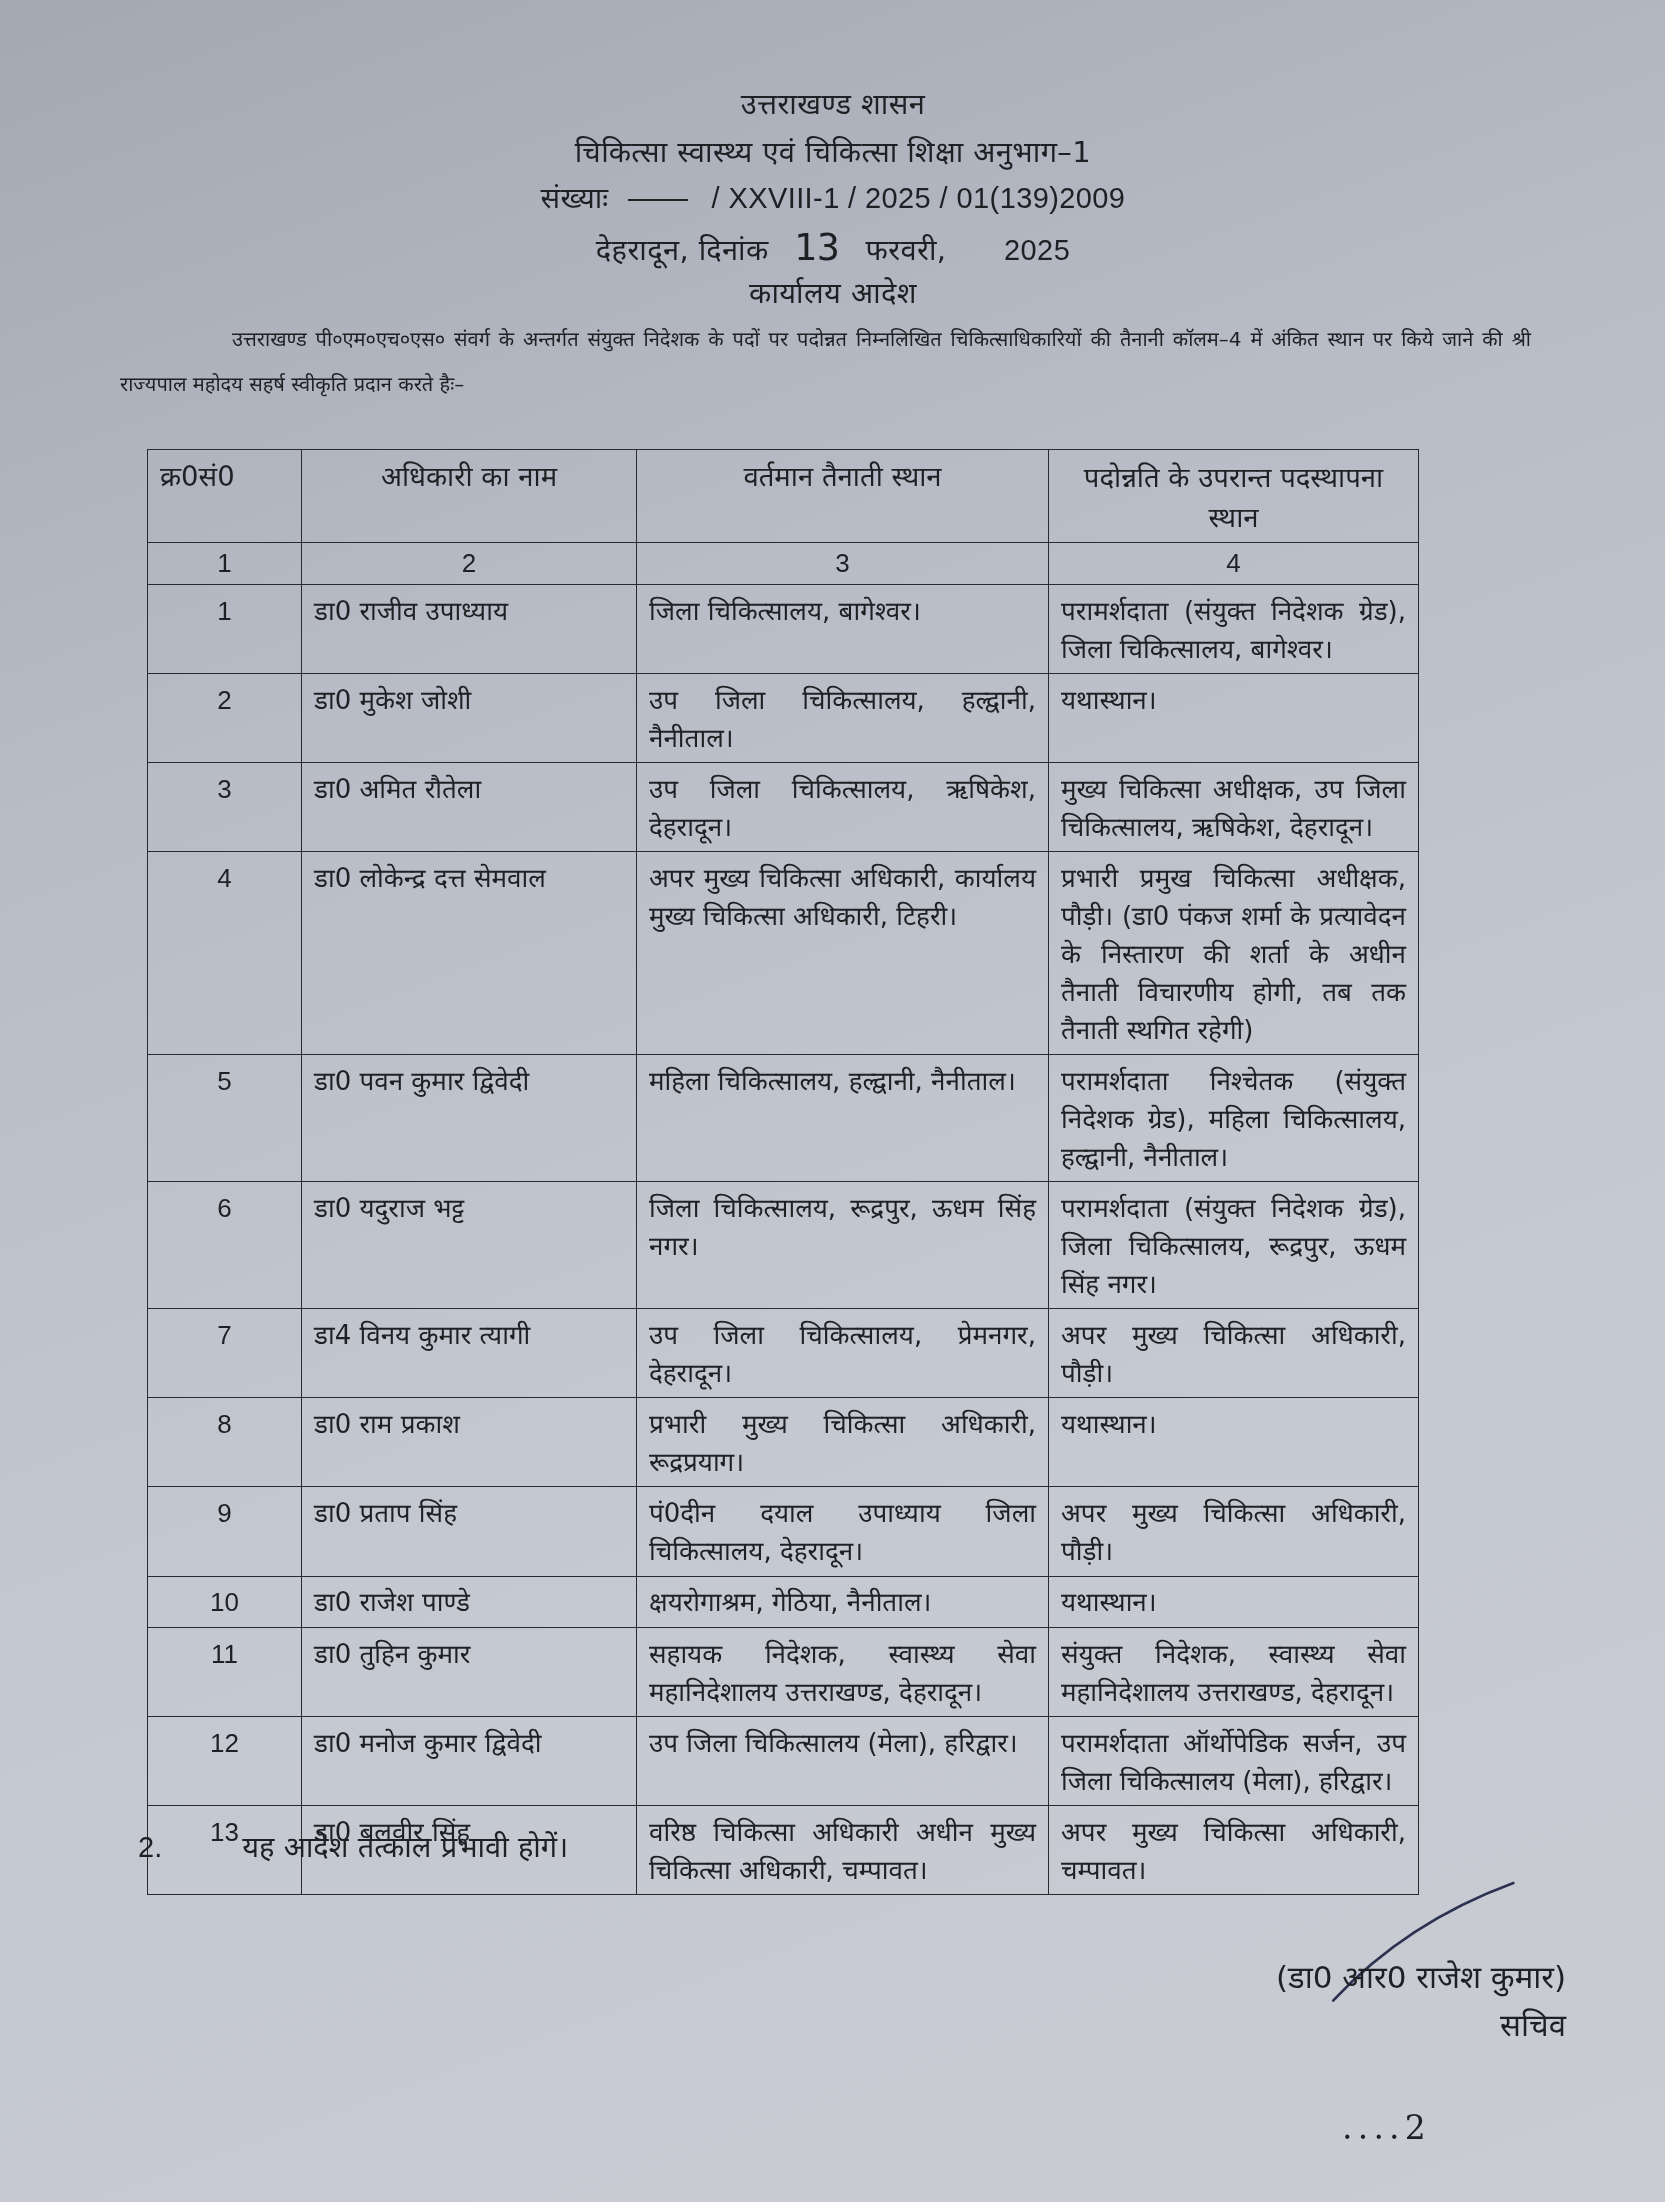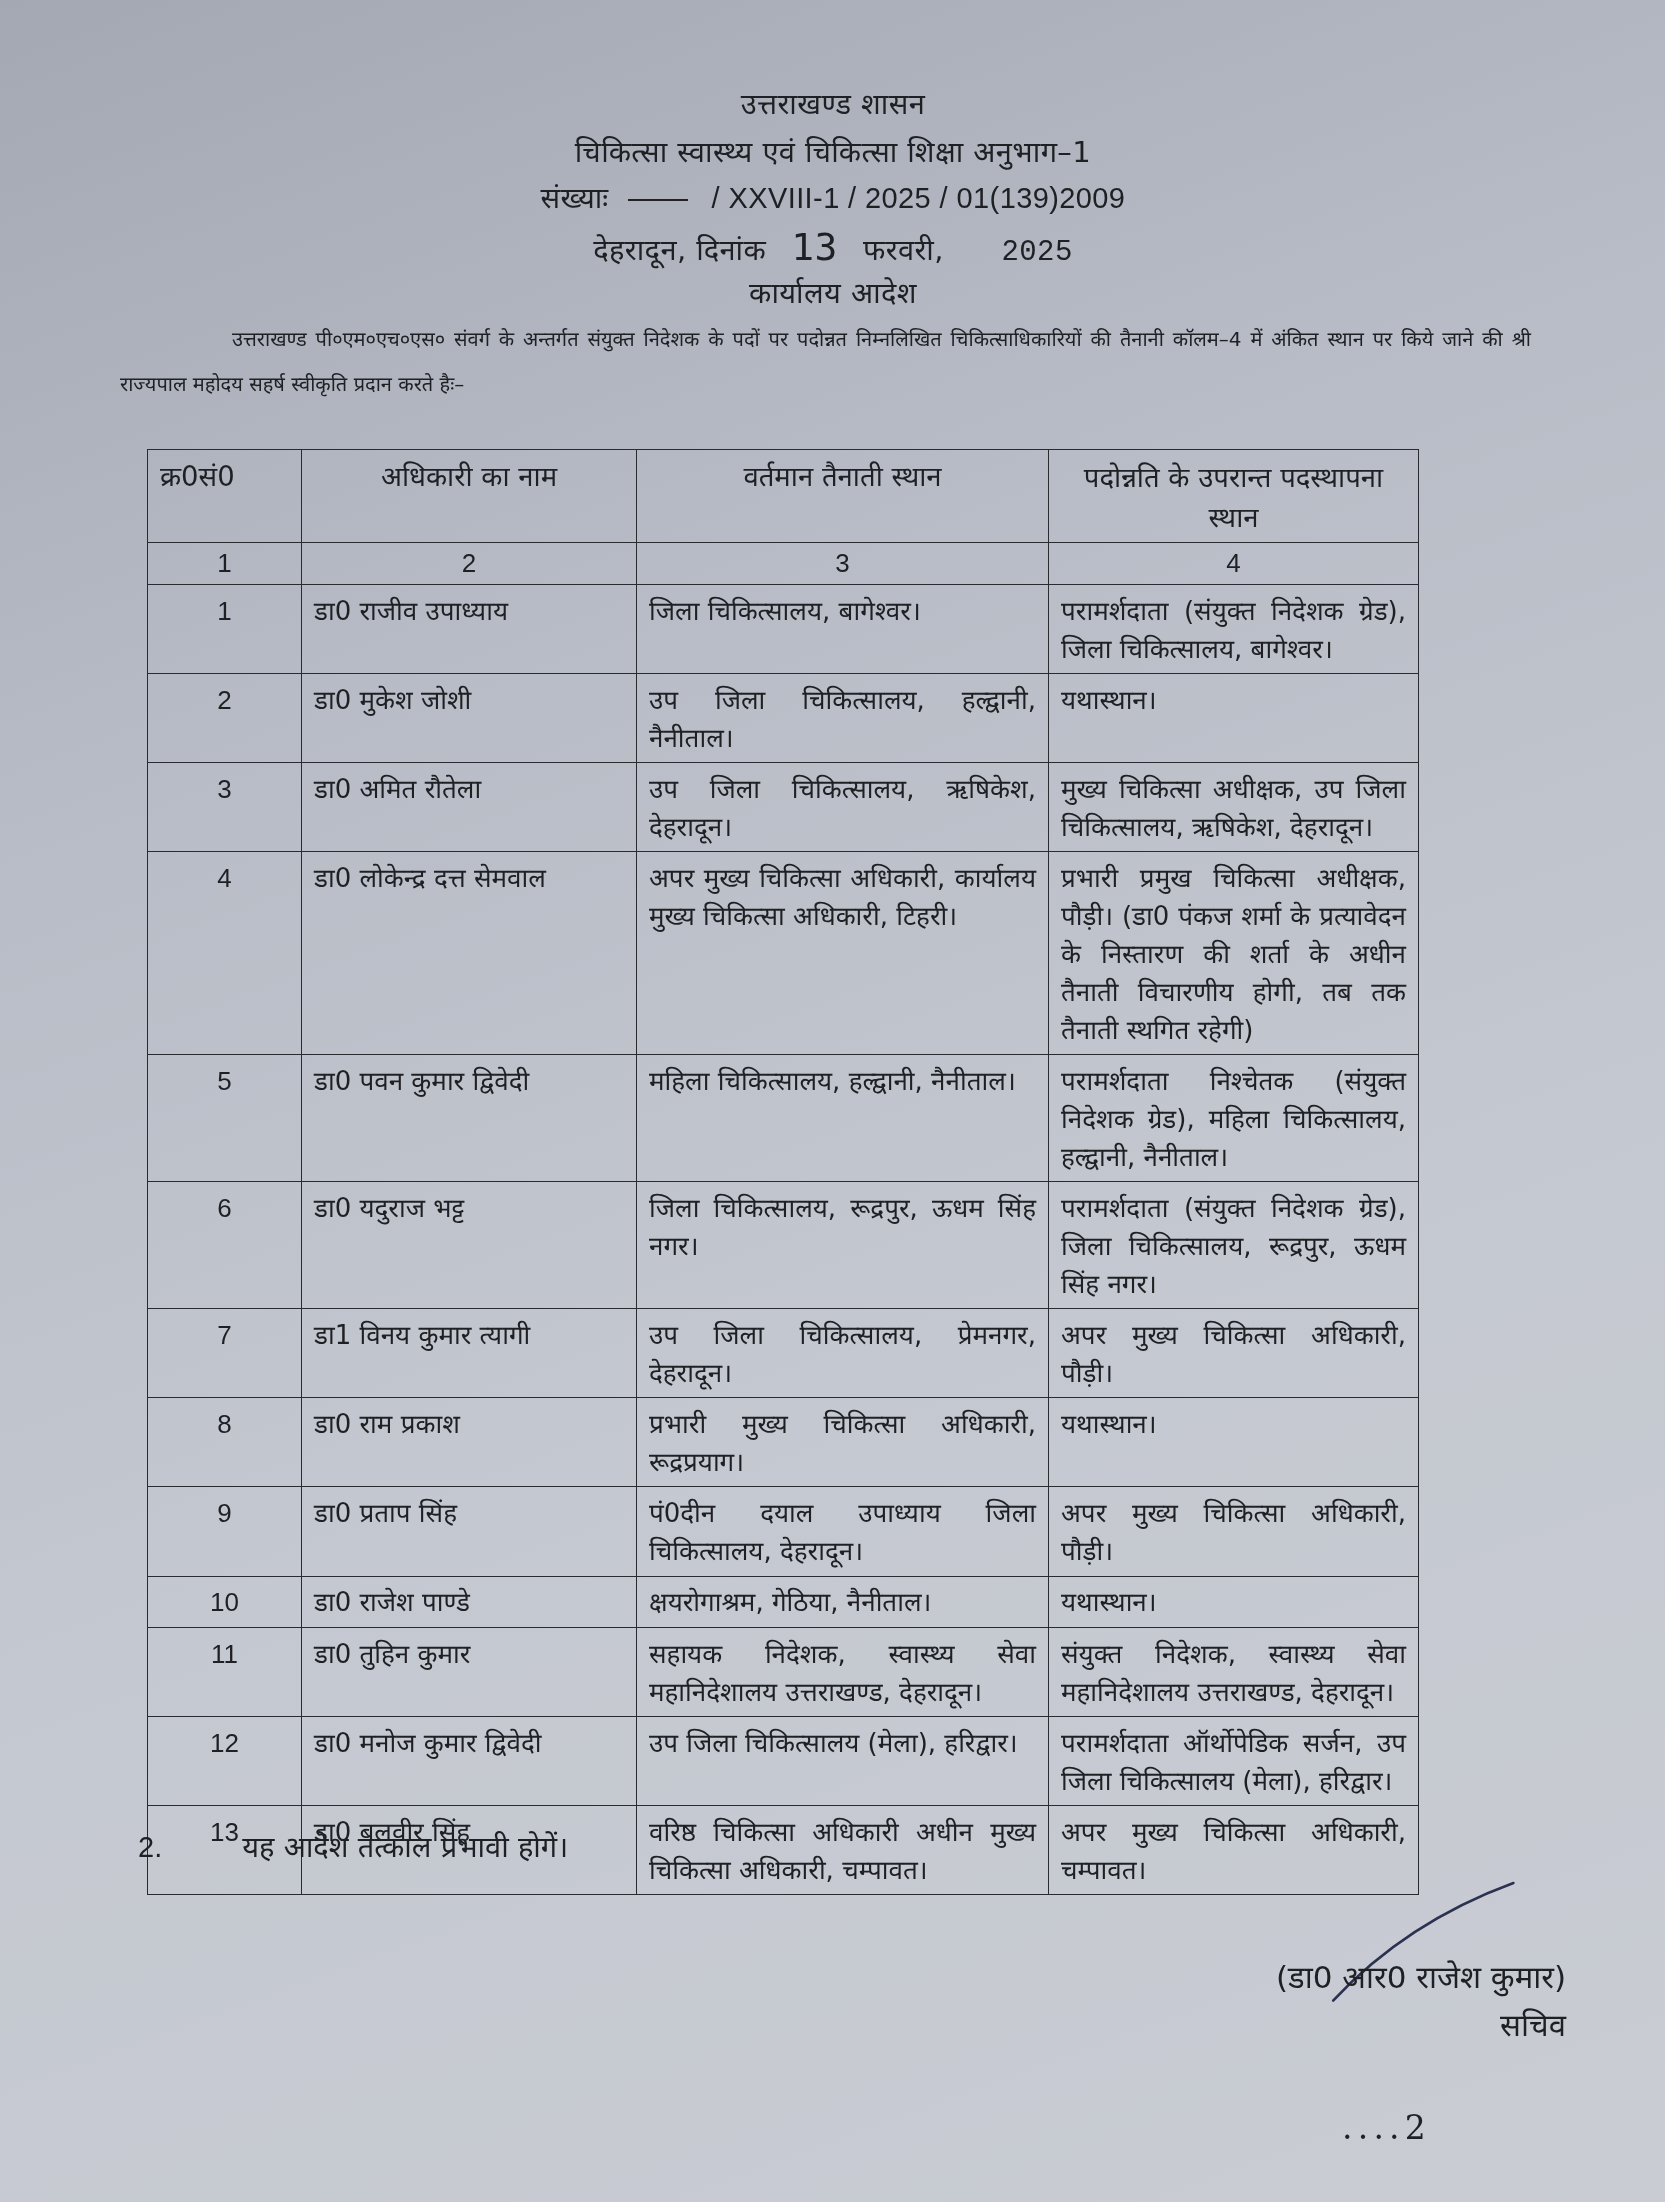--- a/index.html
+++ b/index.html
@@ -20,21 +20,21 @@
   }
   .h1 { top: 83px; left: 0; }
   .h2 { top: 131px; left: 0; }
   .h3 { top: 177px; left: 0; }
   .h4 { top: 225px; left: 0; }
   .h5 { top: 272px; left: 0; }
   .h5 span { text-underline-offset: 6.9px; text-decoration-thickness: 1.7px; }
   .h3 .dash { display: inline-block; width: 60px; border-top: 2.6px solid #222; vertical-align: middle; margin: 0 24px 0 19px; }
   .h3 .ref { font-family: Liberation Sans, sans-serif; font-size: 29px; }
   .h4 .handdate { font-family: "DejaVu Sans Mono", monospace; font-size: 38px; font-weight: 300; margin: 0 15.5px; }
-  .h4 .yr { font-family: Liberation Mono, monospace; margin-left: 48px; }
+  .h4 .yr { font-family: Liberation Sans, sans-serif; margin-left: 48px; }
 
   .intro {
     position: absolute; left: 120px; top: 317px; width: 1411px;
     font-size: 20px; line-height: 45px; text-align: justify;
   }
   .intro .first { text-indent: 112px; }
 
   table.order {
     position: absolute; left: 147px; top: 449px; width: 1272px;
     border-collapse: collapse; font-size: 26px;
@@ -138,21 +138,21 @@
         <td class="new">परामर्शदाता निश्चेतक (संयुक्त निदेशक ग्रेड), महिला चिकित्सालय, हल्द्वानी, नैनीताल।</td>
       </tr>
       <tr>
         <td class="sn">6</td>
         <td class="name">डा0 यदुराज भट्ट</td>
         <td class="cur">जिला चिकित्सालय, रूद्रपुर, ऊधम सिंह नगर।</td>
         <td class="new">परामर्शदाता (संयुक्त निदेशक ग्रेड), जिला चिकित्सालय, रूद्रपुर, ऊधम सिंह नगर।</td>
       </tr>
       <tr>
         <td class="sn">7</td>
-        <td class="name">डा1 विनय कुमार त्यागी</td>
+        <td class="name">डा4 विनय कुमार त्यागी</td>
         <td class="cur">उप जिला चिकित्सालय, प्रेमनगर, देहरादून।</td>
         <td class="new">अपर मुख्य चिकित्सा अधिकारी, पौड़ी।</td>
       </tr>
       <tr>
         <td class="sn">8</td>
         <td class="name">डा0 राम प्रकाश</td>
         <td class="cur">प्रभारी मुख्य चिकित्सा अधिकारी, रूद्रप्रयाग।</td>
         <td class="new">यथास्थान।</td>
       </tr>
       <tr>

